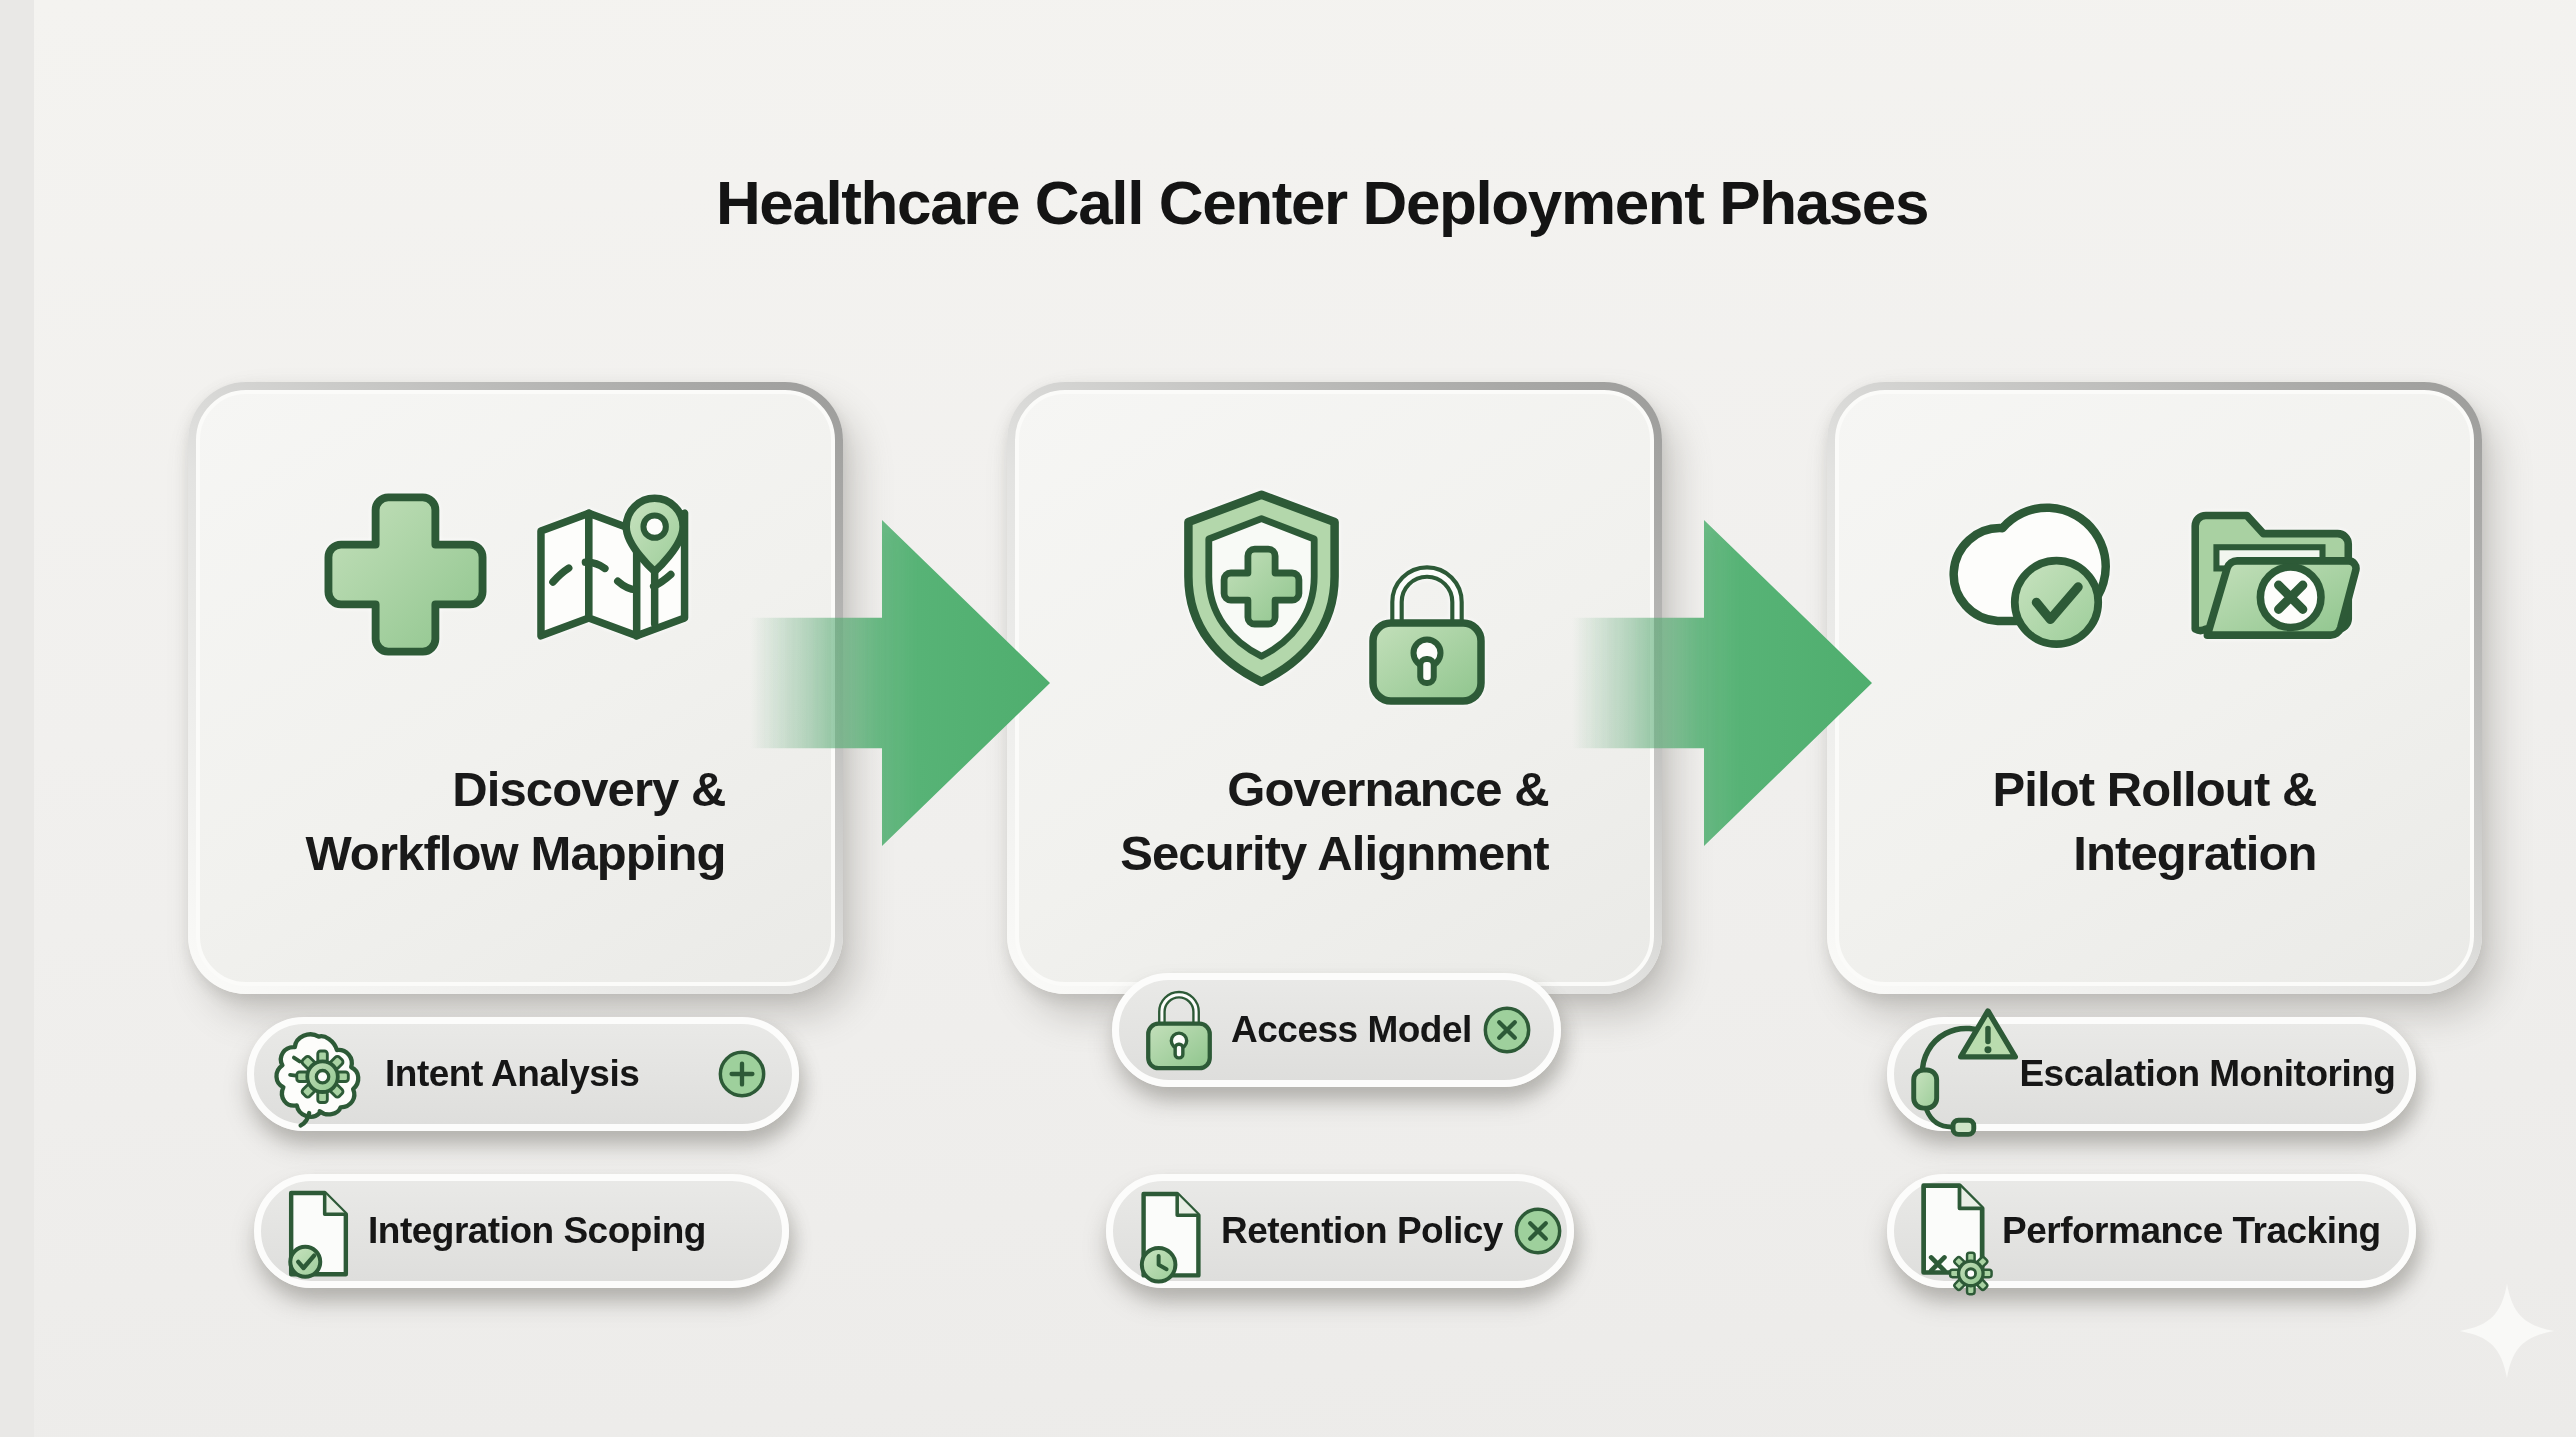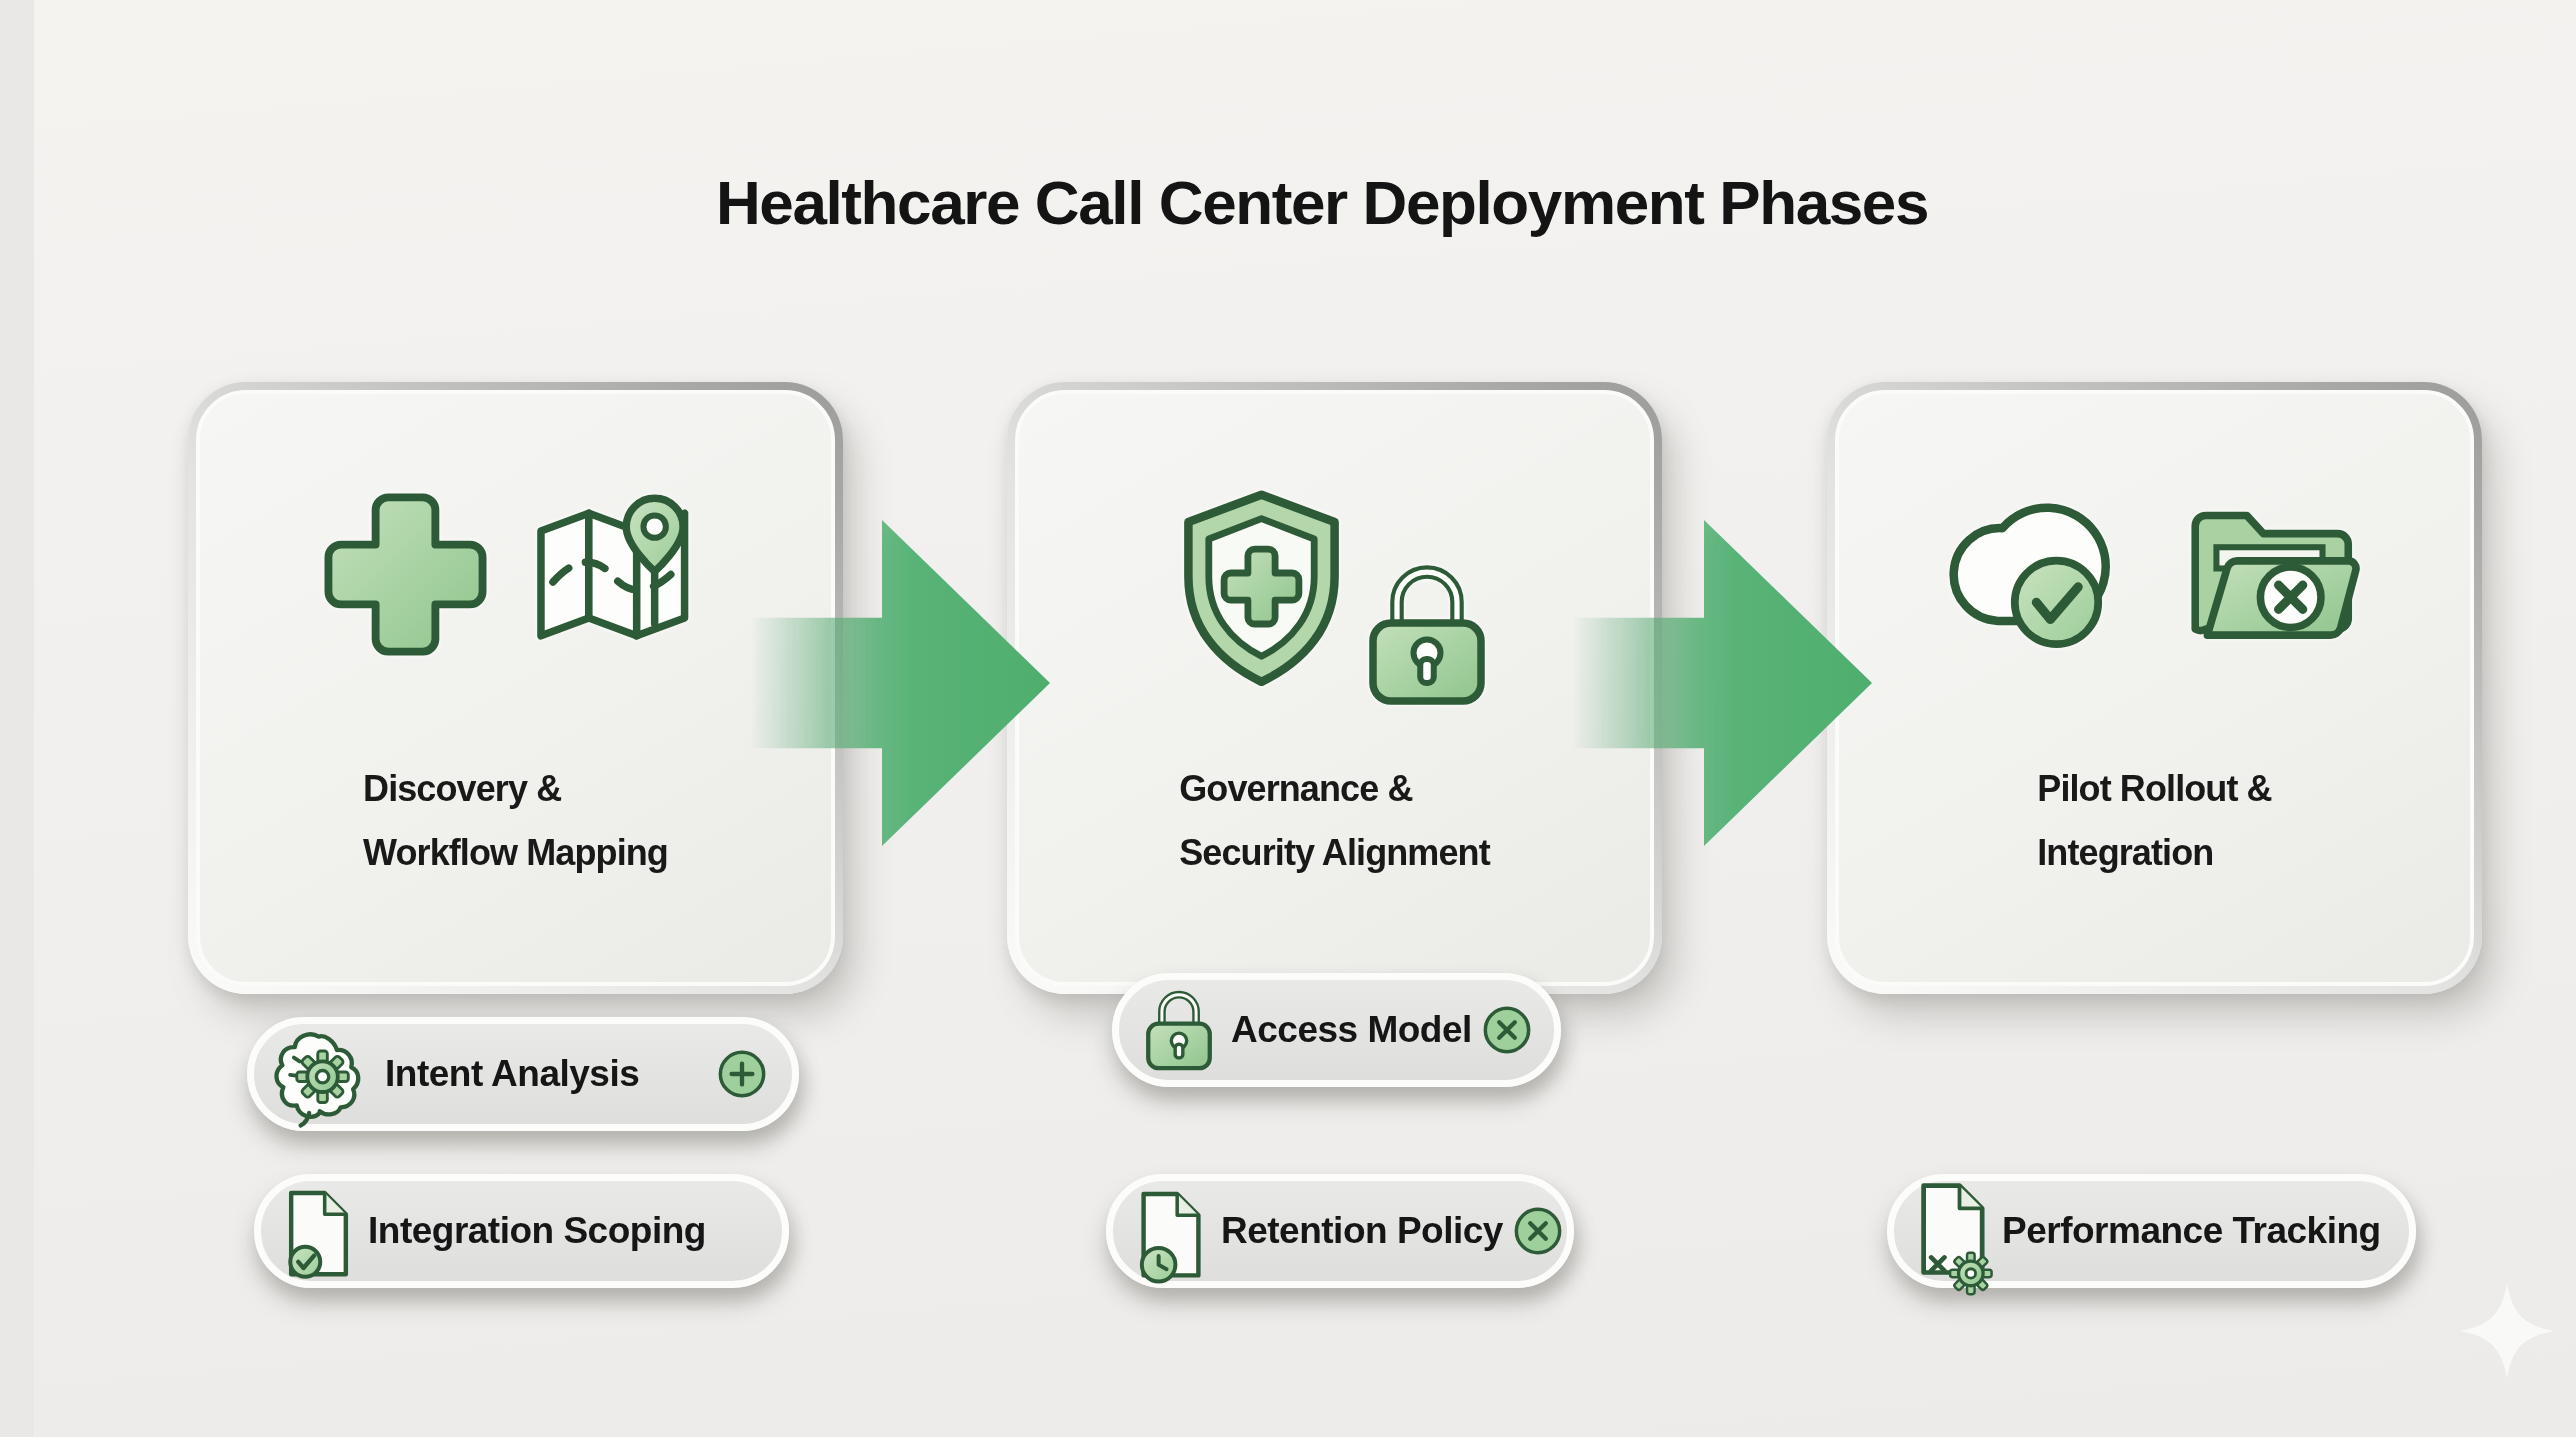--- a/index.html
+++ b/index.html
@@ -25,21 +25,21 @@
   .card-inner{
     width:100%;height:100%;box-sizing:border-box;border-radius:50px;
     border:4.7px solid #fbfbf9;
     background:linear-gradient(150deg,#f6f6f4 0%,#f1f1ee 55%,#eaeae7 100%);
     display:flex;flex-direction:column;align-items:center;
     padding-top:94px;
   }
   .icon-row{display:flex;align-items:flex-start;gap:34px;height:215px;}
   .icon-row svg{filter:drop-shadow(0 0 2.8px rgba(255,255,255,.9));}
   .card-title{
-    margin:54px 0 0 0;text-align:left;font-size:36px;font-weight:700;
+    margin:54px 0 0 0;text-align:right;font-size:49px;font-weight:700;
     line-height:64px;letter-spacing:-0.9px;color:#191919;
   }
   .card-title span{display:block;}
   
   .arrow{
     position:absolute;top:520px;width:300px;height:326px;z-index:5;
     clip-path:polygon(0% 30%,44% 30%,44% 0%,100% 50%,44% 100%,44% 70%,0% 70%);
     background:linear-gradient(90deg,rgba(87,179,118,0) 0%,rgba(87,179,118,.35) 20%,rgba(87,179,118,.85) 42%,#57b376 56%,#4fae6e 100%);
     filter:drop-shadow(7.5px 11.2px 9.4px rgba(85,105,90,.28));
   }
@@ -210,20 +210,32 @@
       <circle cx="31" cy="88" r="19" fill="url(#gSoft)" stroke="#2d5a37" stroke-width="4.5"></circle>
       <path d="M31 78 V88 L40 93" fill="none" stroke="#2d5a37" stroke-width="4.5" stroke-linecap="round" stroke-linejoin="round"></path>
     </svg>
     <span class="pill-label">Retention Policy</span>
     <svg class="badge" width="52" height="52" viewBox="0 0 60 60">
       <circle cx="30" cy="30" r="25" fill="#9ed09c" stroke="#2d5a37" stroke-width="4"></circle>
       <path d="M21 21 L39 39 M39 21 L21 39" stroke="#2d5a37" stroke-width="5" stroke-linecap="round"></path>
     </svg>
   </div>
 
+  <div class="pill" style="left:1853px;top:1017px;width:529px;box-sizing:border-box">
+    <svg class="pill-icon" width="131" height="137" viewBox="0 0 120 125" style="top:-3.7px;margin-right:-26px;margin-left:-5.6px">
+      <path d="M16 66 a40 40 0 0 1 64 -34" fill="none" stroke="#2d5a37" stroke-width="5" stroke-linecap="round"></path>
+      <rect x="8" y="62" width="21" height="35" rx="9" fill="url(#gSoft)" stroke="#2d5a37" stroke-width="4.5"></rect>
+      <path d="M20 99 q7 17 27 15" fill="none" stroke="#2d5a37" stroke-width="4.5" stroke-linecap="round"></path>
+      <rect x="44" y="108" width="19" height="13" rx="5" fill="#cfe5c8" stroke="#2d5a37" stroke-width="4.5"></rect>
+      <path d="M76 8 L101 50 H51 Z" fill="#b9dcae" stroke="#2d5a37" stroke-width="5" stroke-linejoin="round"></path>
+      <path d="M76 24 V36" stroke="#2d5a37" stroke-width="5" stroke-linecap="round"></path>
+      <circle cx="76" cy="43.5" r="3.2" fill="#2d5a37"></circle>
+    </svg>
+    <span class="pill-label">Escalation Monitoring</span>
+  </div>
 
   <div class="pill" style="left:1853px;top:1174px;width:529px;box-sizing:border-box">
     <svg class="pill-icon" width="97" height="118" viewBox="0 0 100 125" style="top:8.4px;margin-right:-15px">
       <path d="M12 6 H50 L74 30 V98 H12 Z" fill="#fbfcfa" stroke="#2d5a37" stroke-width="5" stroke-linejoin="round"></path>
       <path d="M50 6 V30 H74" fill="#e9efe5" stroke="#2d5a37" stroke-width="4" stroke-linejoin="round"></path>
       <path d="M20 82 l14 14 M34 82 l-14 14" stroke="#2d5a37" stroke-width="5" stroke-linecap="round"></path>
       <g transform="translate(62,99)">
         <g fill="#a8d2a2" stroke="#2d5a37" stroke-width="2.6">
           <rect x="-4" y="-22" width="8" height="10" rx="2.5"></rect>
           <rect x="-4" y="-22" width="8" height="10" rx="2.5" transform="rotate(45)"></rect>

